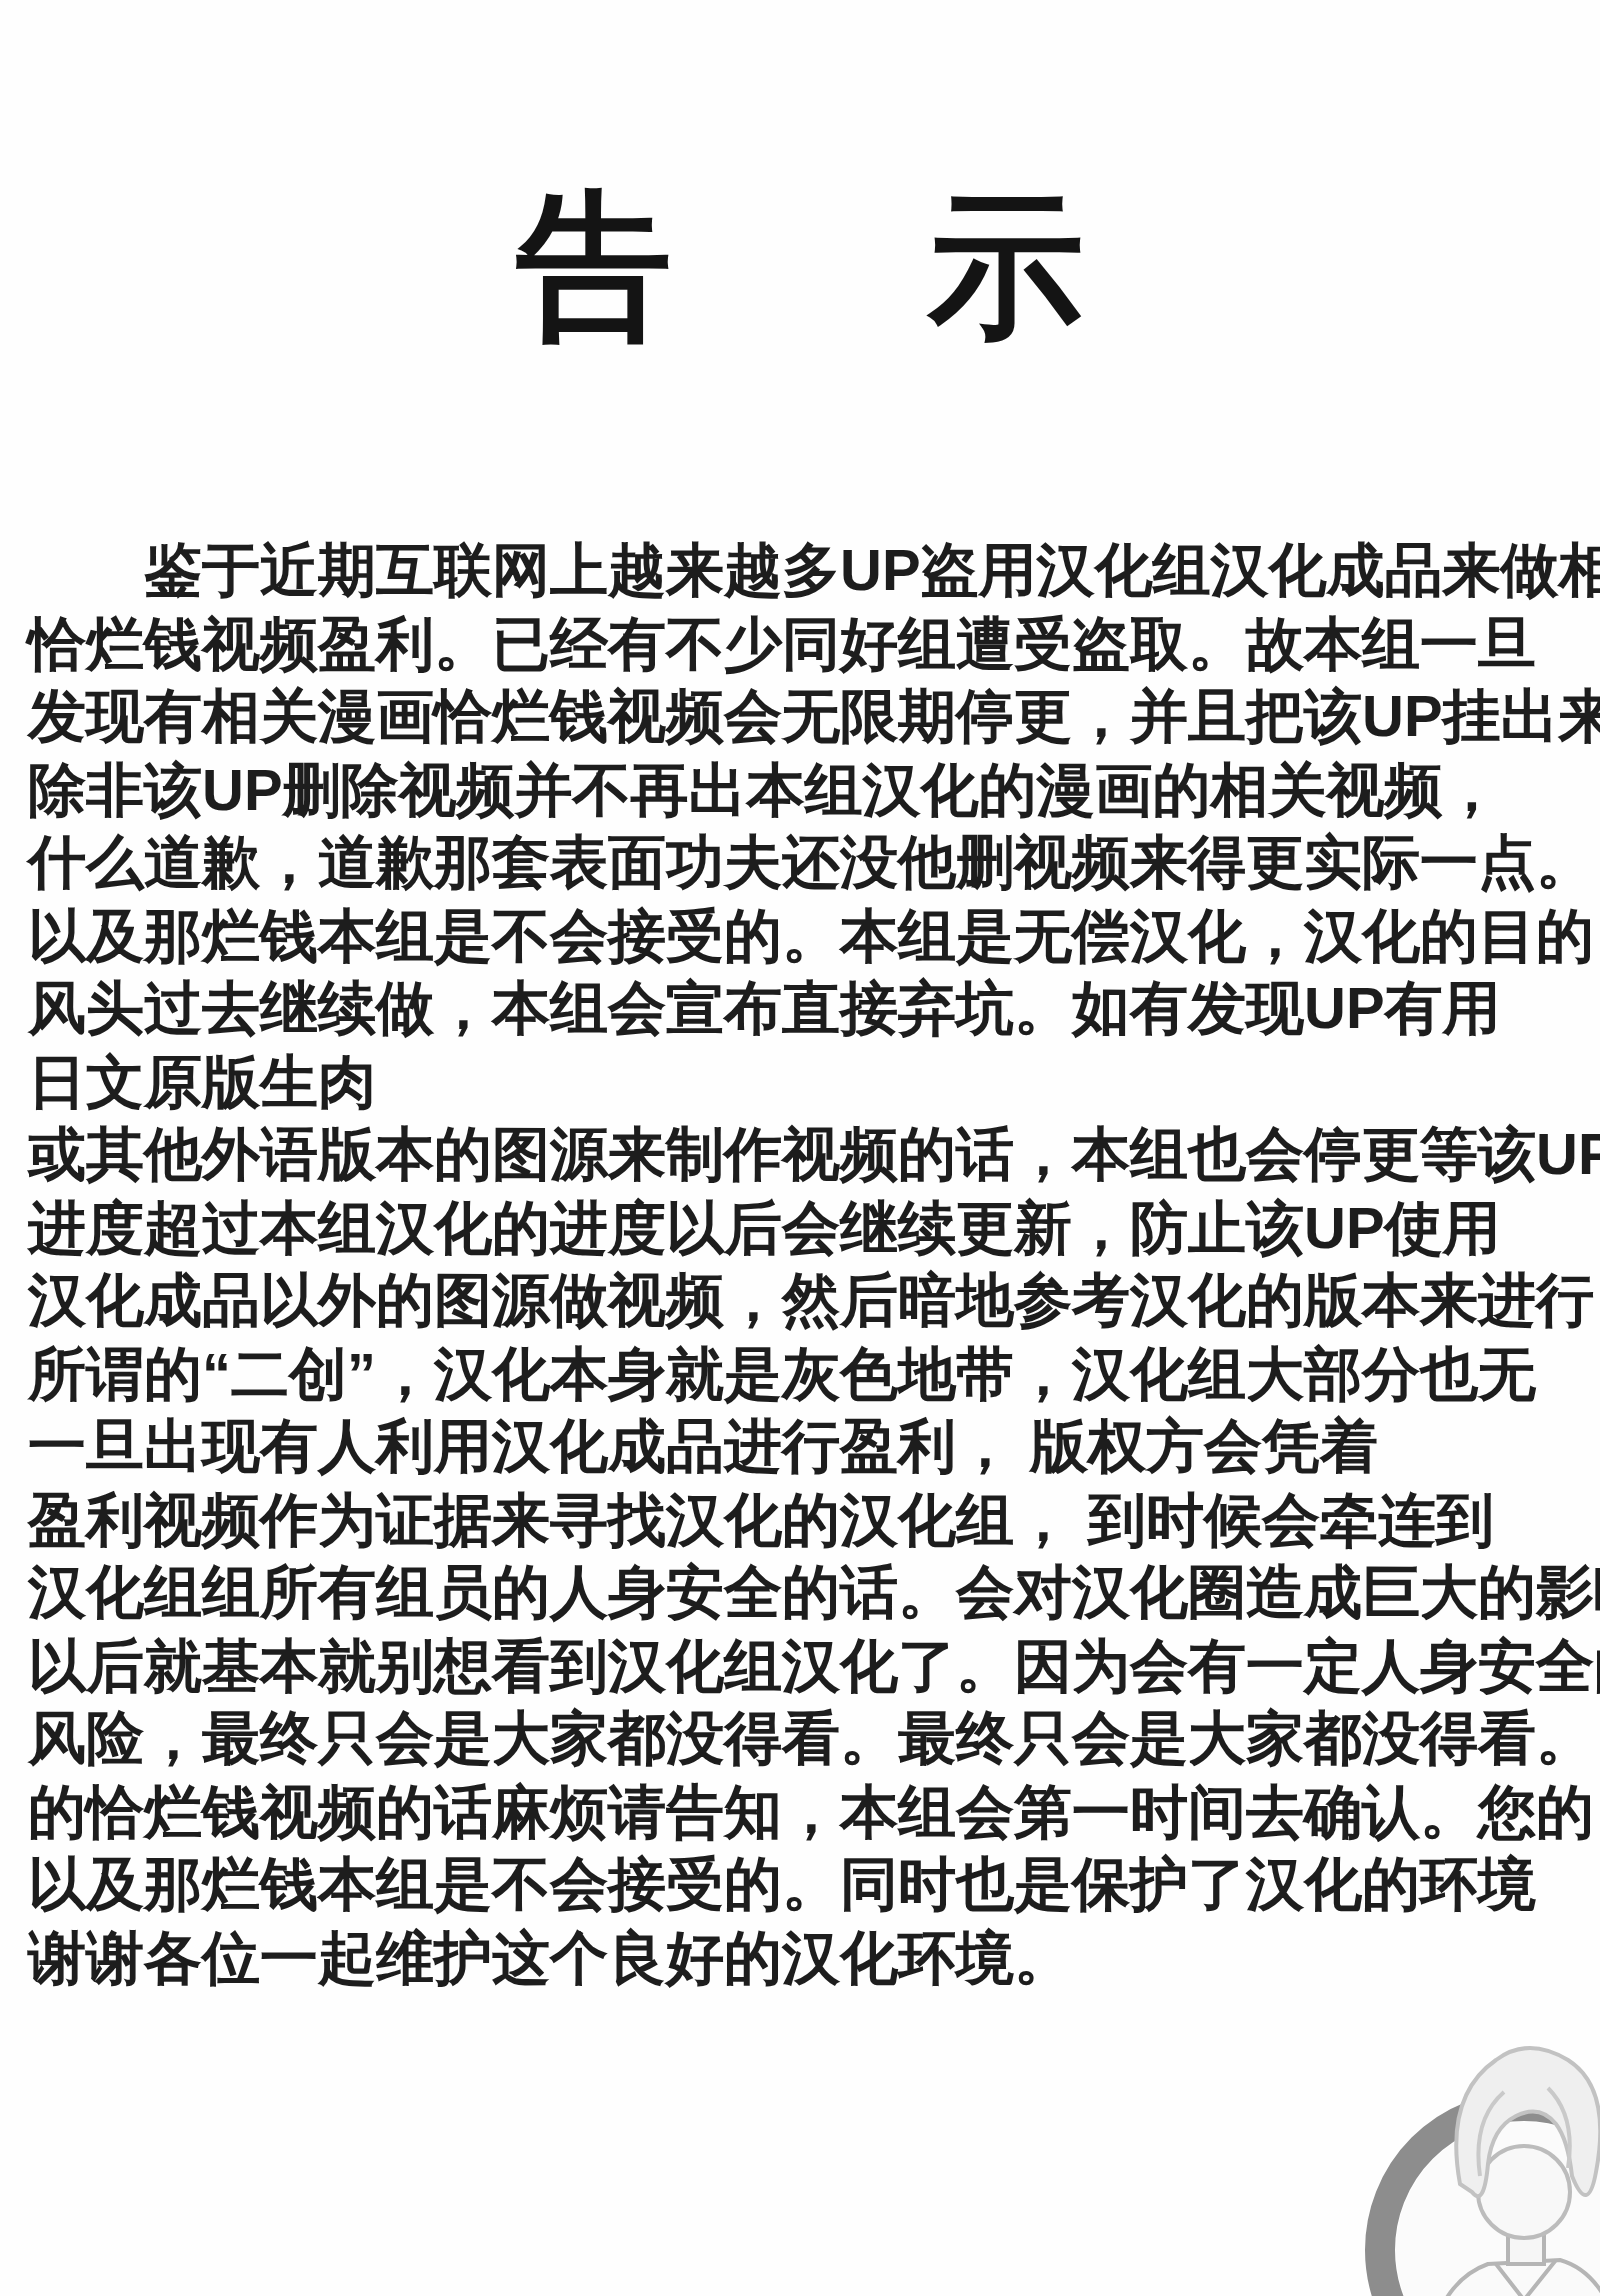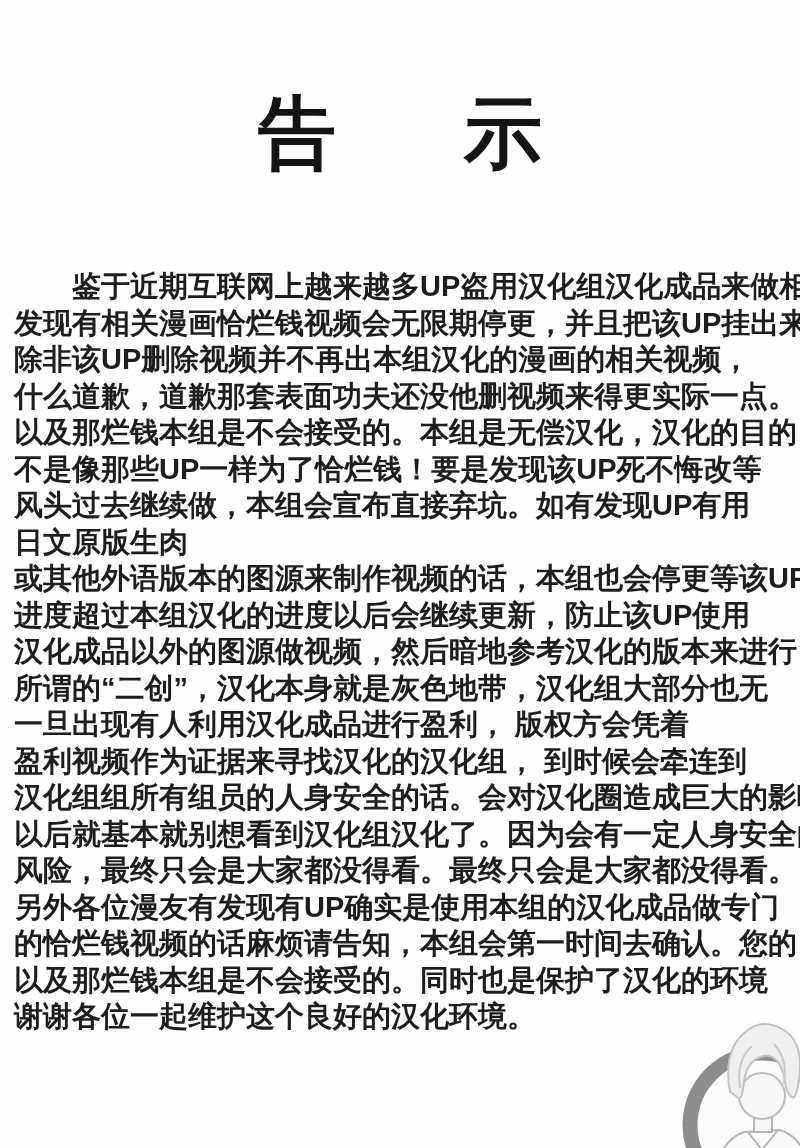--- a/index.html
+++ b/index.html
@@ -97,35 +97,34 @@
       <circle cx="152" cy="131" r="2.6"></circle>
       <circle cx="148" cy="150" r="2.6"></circle>
       <circle cx="55" cy="193" r="2.6"></circle>
       <circle cx="39" cy="184" r="2.6"></circle>
       <circle cx="25" cy="171" r="2.6"></circle>
     </g>
   </svg>
 
   <div class="body">
       <div class="notice-line">鉴于近期互联网上越来越多UP盗用汉化组汉化成品来做相关</div>
+      <div class="notice-line">恰烂钱视频盈利。已经有不少同好组遭受盗取。故本组一旦</div>
       <div class="notice-line">发现有相关漫画恰烂钱视频会无限期停更，并且把该UP挂出来，</div>
       <div class="notice-line">除非该UP删除视频并不再出本组汉化的漫画的相关视频，</div>
       <div class="notice-line">什么道歉，道歉那套表面功夫还没他删视频来得更实际一点。</div>
       <div class="notice-line">以及那烂钱本组是不会接受的。本组是无偿汉化，汉化的目的</div>
-      <div class="notice-line">不是像那些UP一样为了恰烂钱！要是发现该UP死不悔改等</div>
       <div class="notice-line">风头过去继续做，本组会宣布直接弃坑。如有发现UP有用</div>
       <div class="notice-line">日文原版生肉</div>
       <div class="notice-line">或其他外语版本的图源来制作视频的话，本组也会停更等该UP的</div>
       <div class="notice-line">进度超过本组汉化的进度以后会继续更新，防止该UP使用</div>
       <div class="notice-line">汉化成品以外的图源做视频，然后暗地参考汉化的版本来进行</div>
       <div class="notice-line">所谓的“二创”，汉化本身就是灰色地带，汉化组大部分也无</div>
       <div class="notice-line">一旦出现有人利用汉化成品进行盈利， 版权方会凭着</div>
       <div class="notice-line">盈利视频作为证据来寻找汉化的汉化组， 到时候会牵连到</div>
       <div class="notice-line">汉化组组所有组员的人身安全的话。会对汉化圈造成巨大的影响，</div>
       <div class="notice-line">以后就基本就别想看到汉化组汉化了。因为会有一定人身安全的</div>
       <div class="notice-line">风险，最终只会是大家都没得看。最终只会是大家都没得看。</div>
-      <div class="notice-line">另外各位漫友有发现有UP确实是使用本组的汉化成品做专门</div>
       <div class="notice-line">的恰烂钱视频的话麻烦请告知，本组会第一时间去确认。您的</div>
       <div class="notice-line">以及那烂钱本组是不会接受的。同时也是保护了汉化的环境</div>
       <div class="notice-line">谢谢各位一起维护这个良好的汉化环境。</div>
     </div>
 
 </div>
 
 </body></html>

